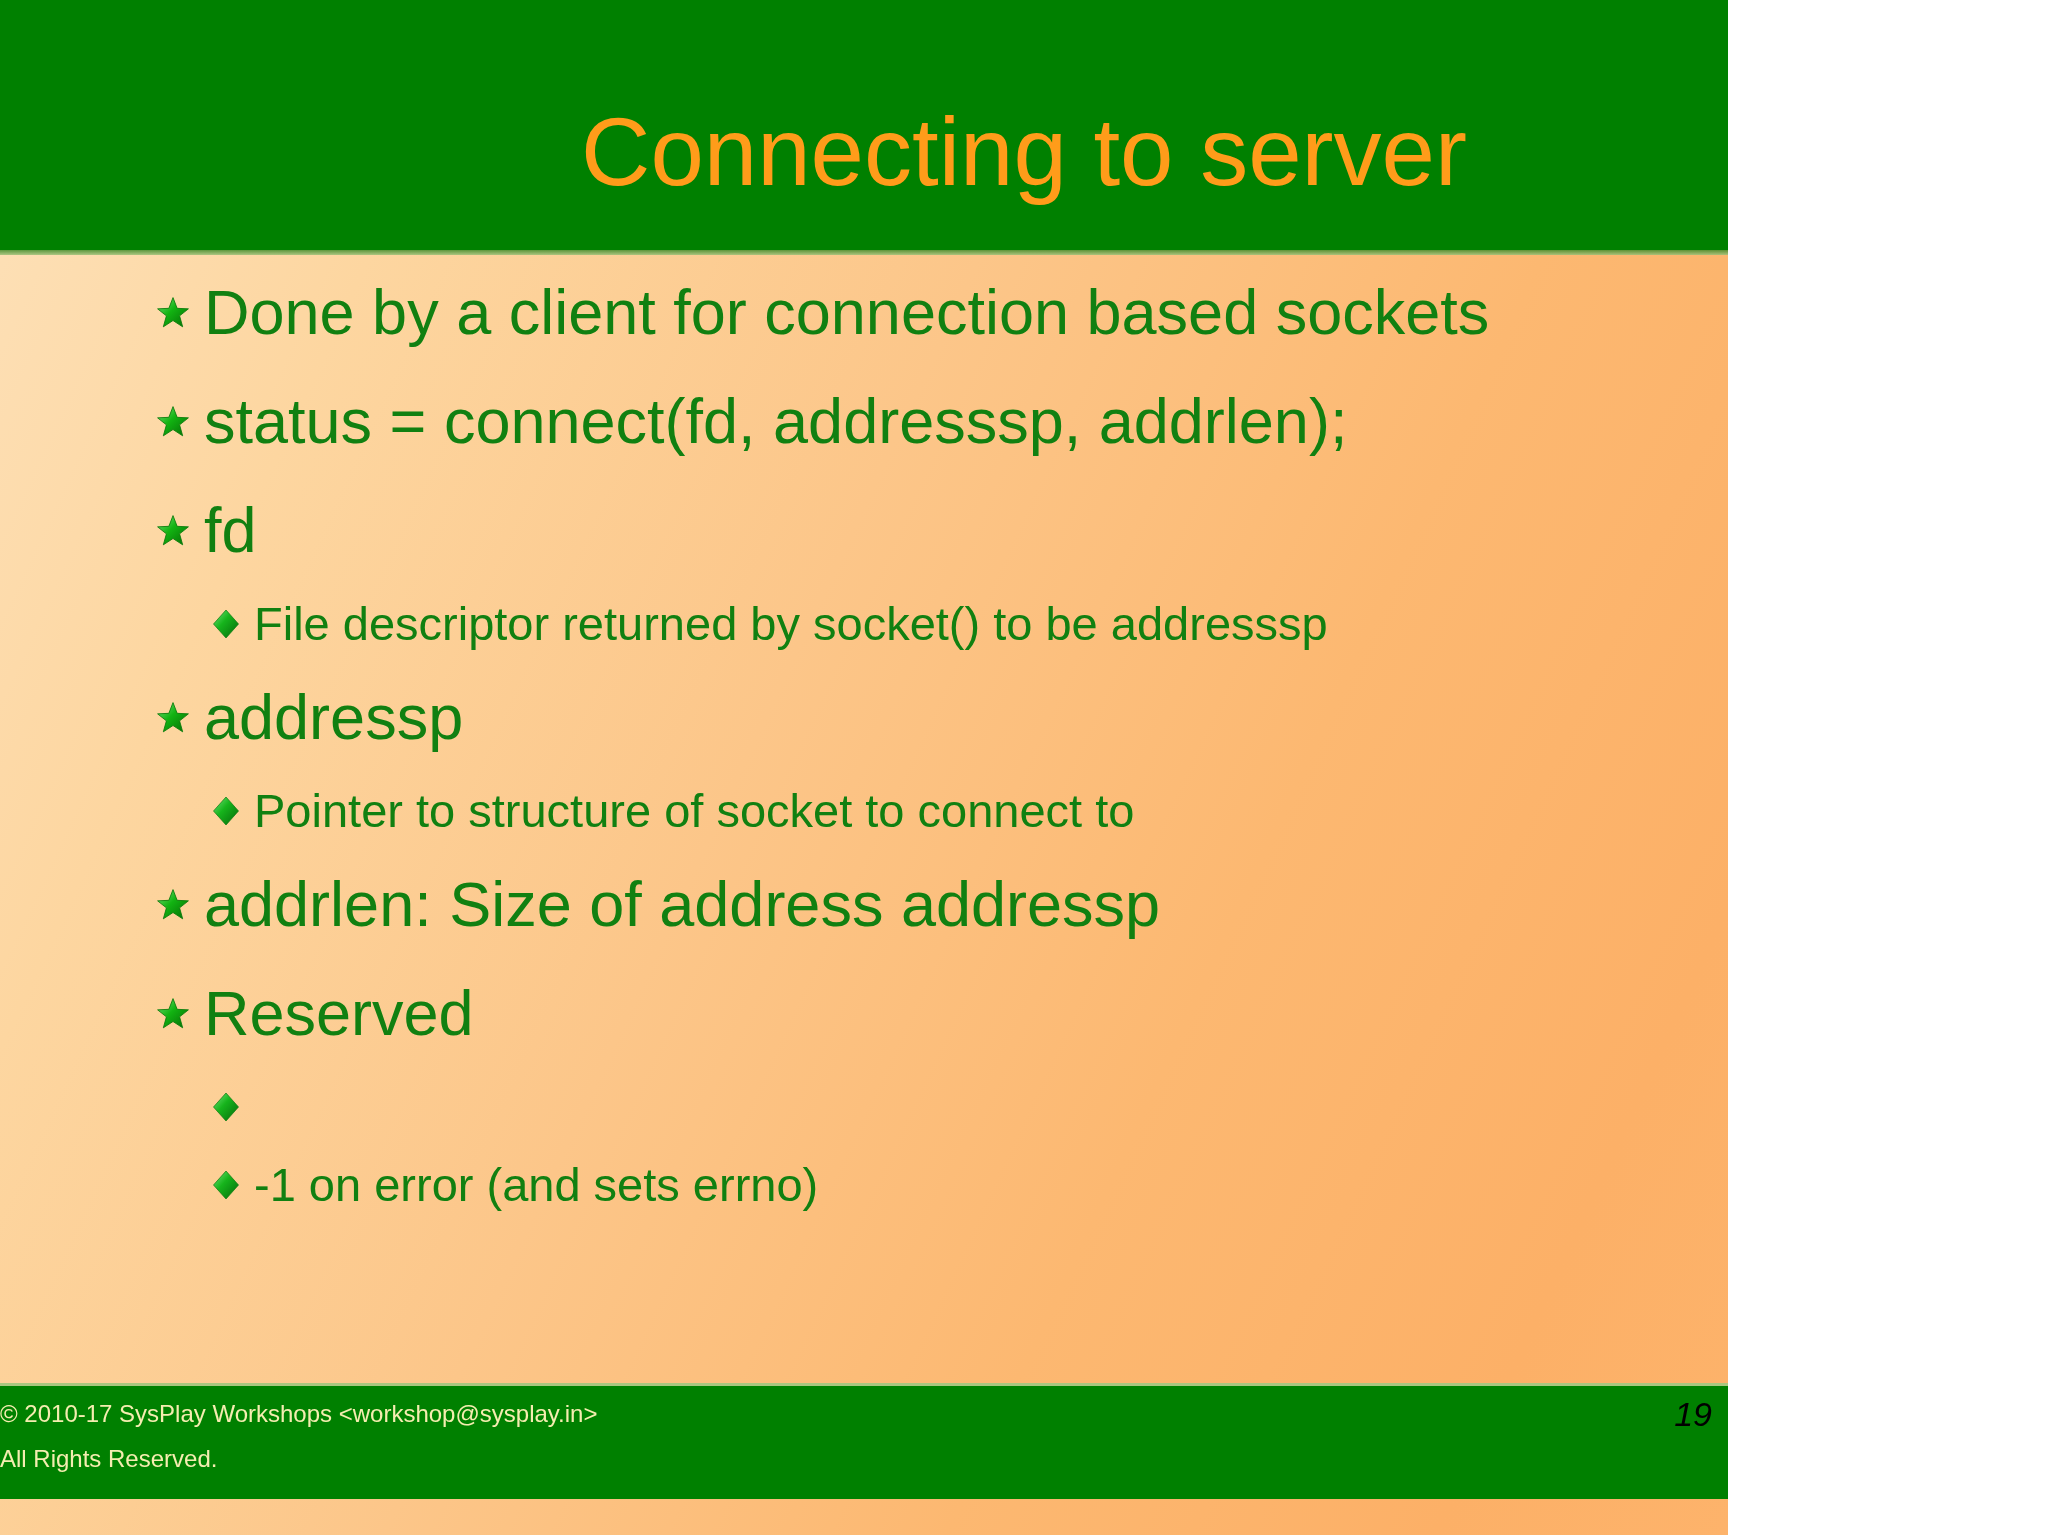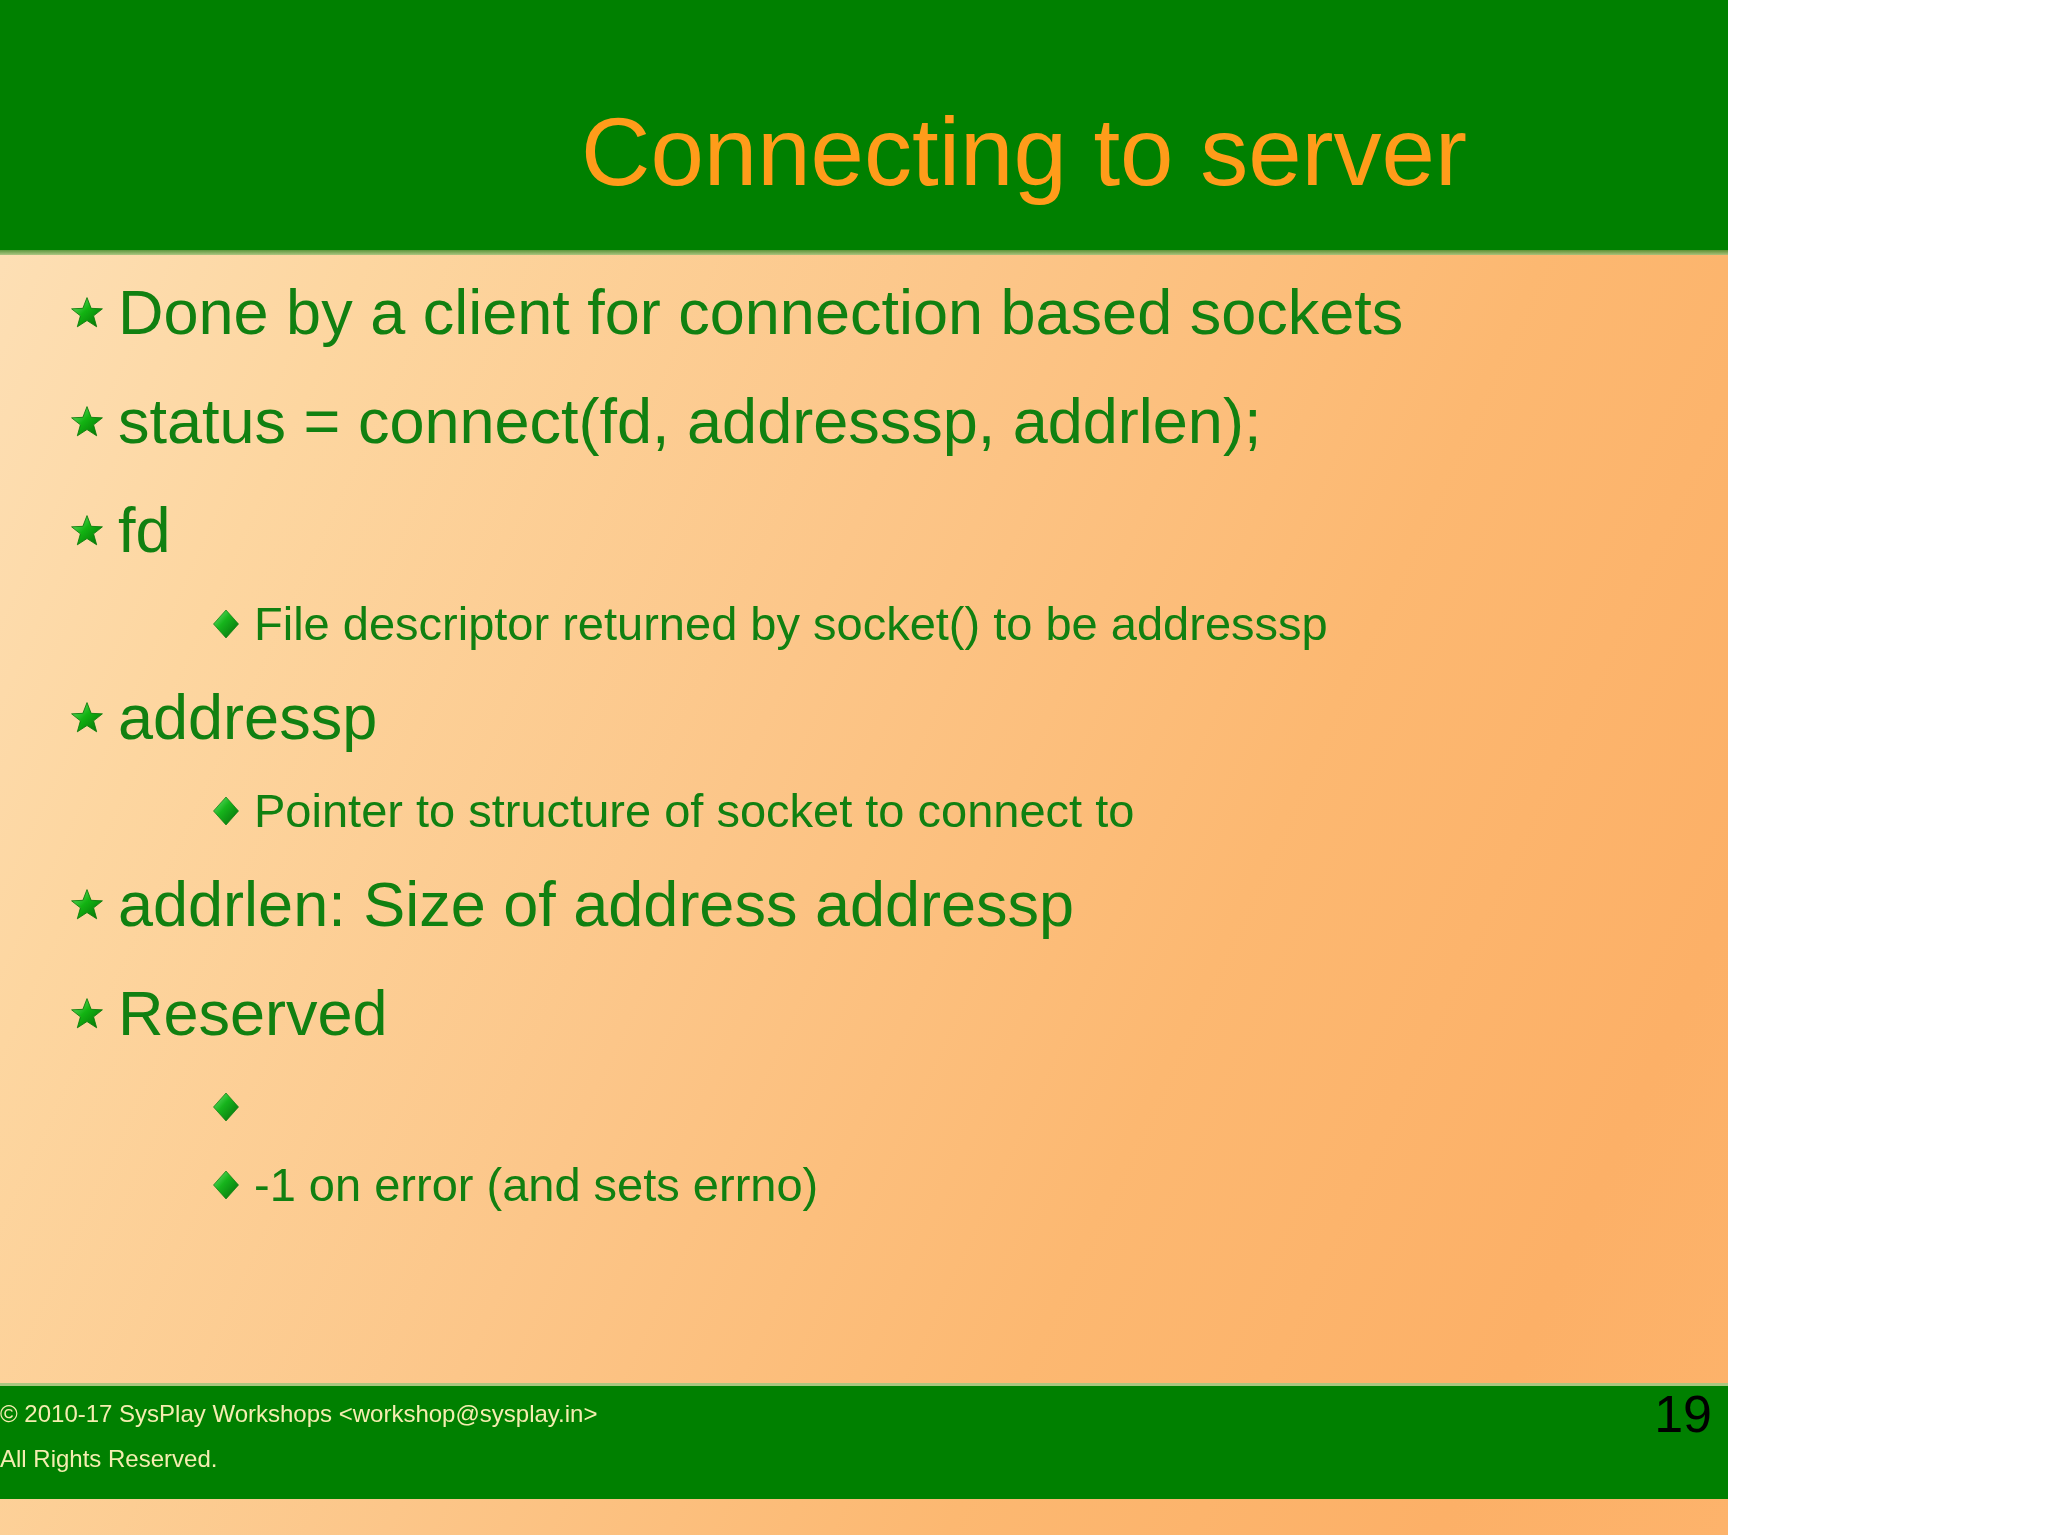--- a/index.html
+++ b/index.html
@@ -70,24 +70,25 @@
     width: 2048px;
   }
 
   .bullet-row {
     position: relative;
     display: flex;
     align-items: flex-start;
     color: #117d11;
   }
   .bullet-row.lvl1 {
-    padding-left: 68px;
+    padding-left: 118px;
     height: 109px;
     font-size: 63px;
     line-height: 109px;
+    margin-left: 36px;
   }
   .bullet-row.lvl2 {
     padding-left: 208px;
     height: 78px;
     font-size: 47px;
     line-height: 78px;
   }
 
   .bullet-row .marker {
     flex: 0 0 auto;
@@ -146,23 +147,24 @@
     color: #f5edb0;
     font-size: 24px;
     line-height: 45px;
     white-space: pre-line;
   }
   .page-number {
     position: absolute;
     right: 16px;
     top: 1392px;
     color: #000000;
-    font-size: 52px;
+    font-size: 34px;
     line-height: 44px;
     text-align: right;
+    font-style: italic;
   }
 </style>
 </head>
 <body>
 
 <div class="slide">
 
   <div class="header-band"></div>
   <div class="header-underline"></div>
   <div class="slide-title">Connecting to server</div>

